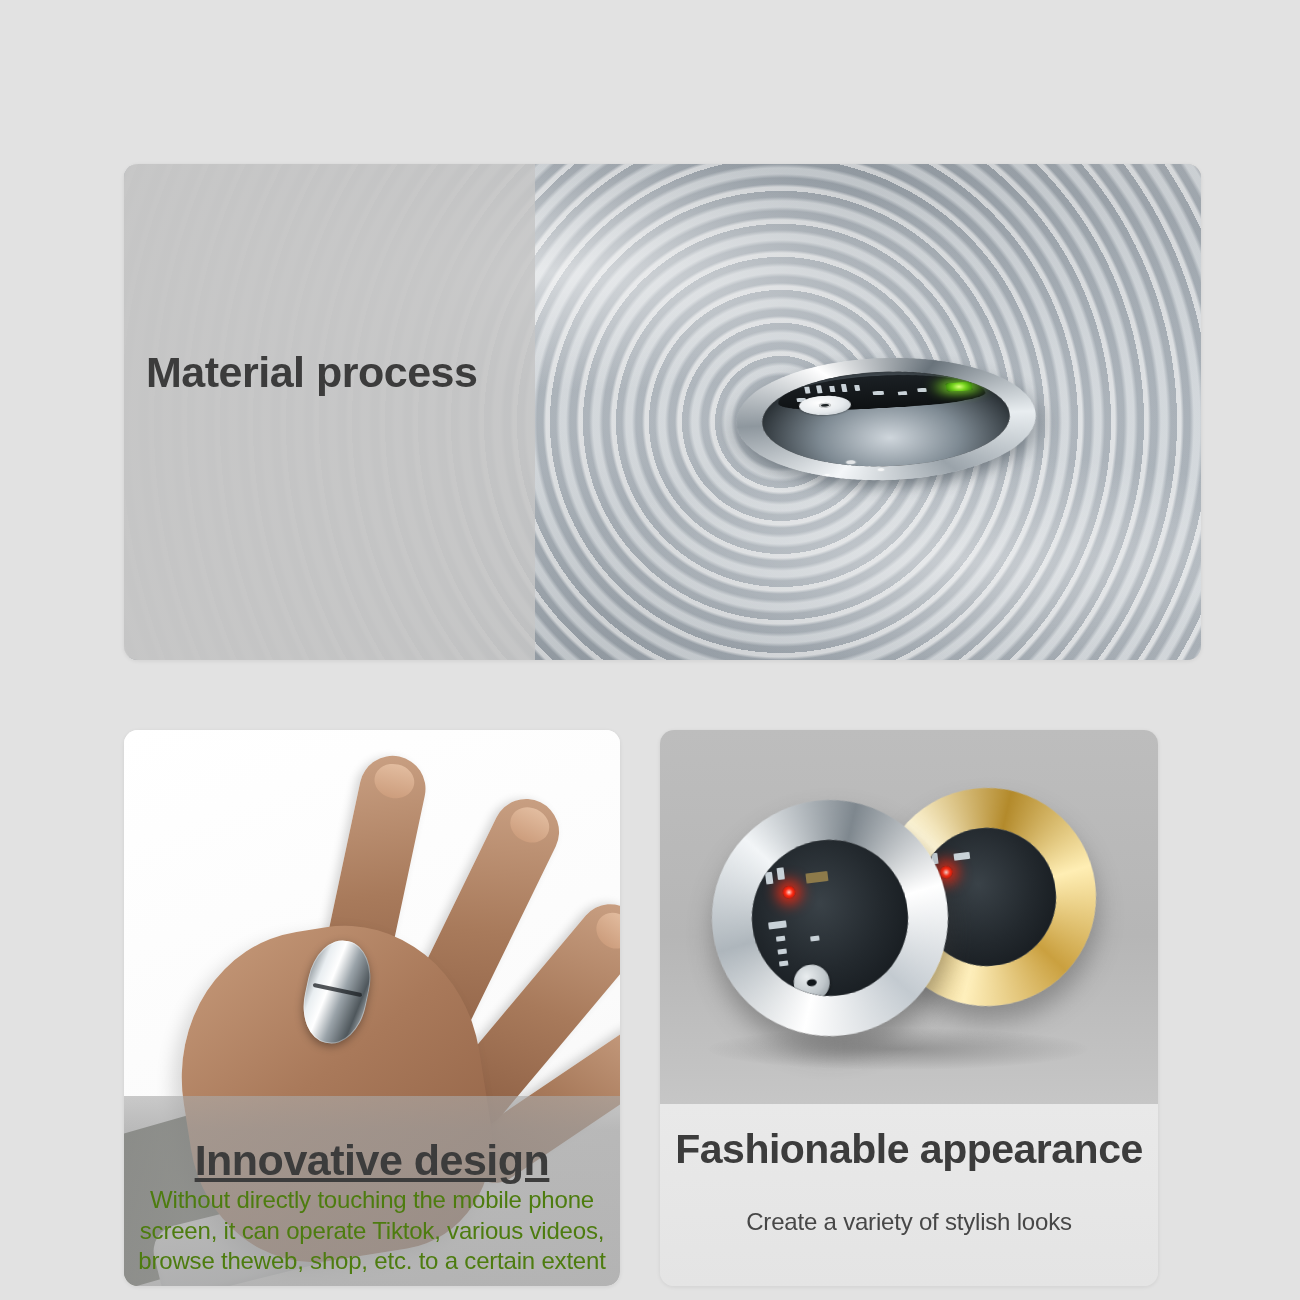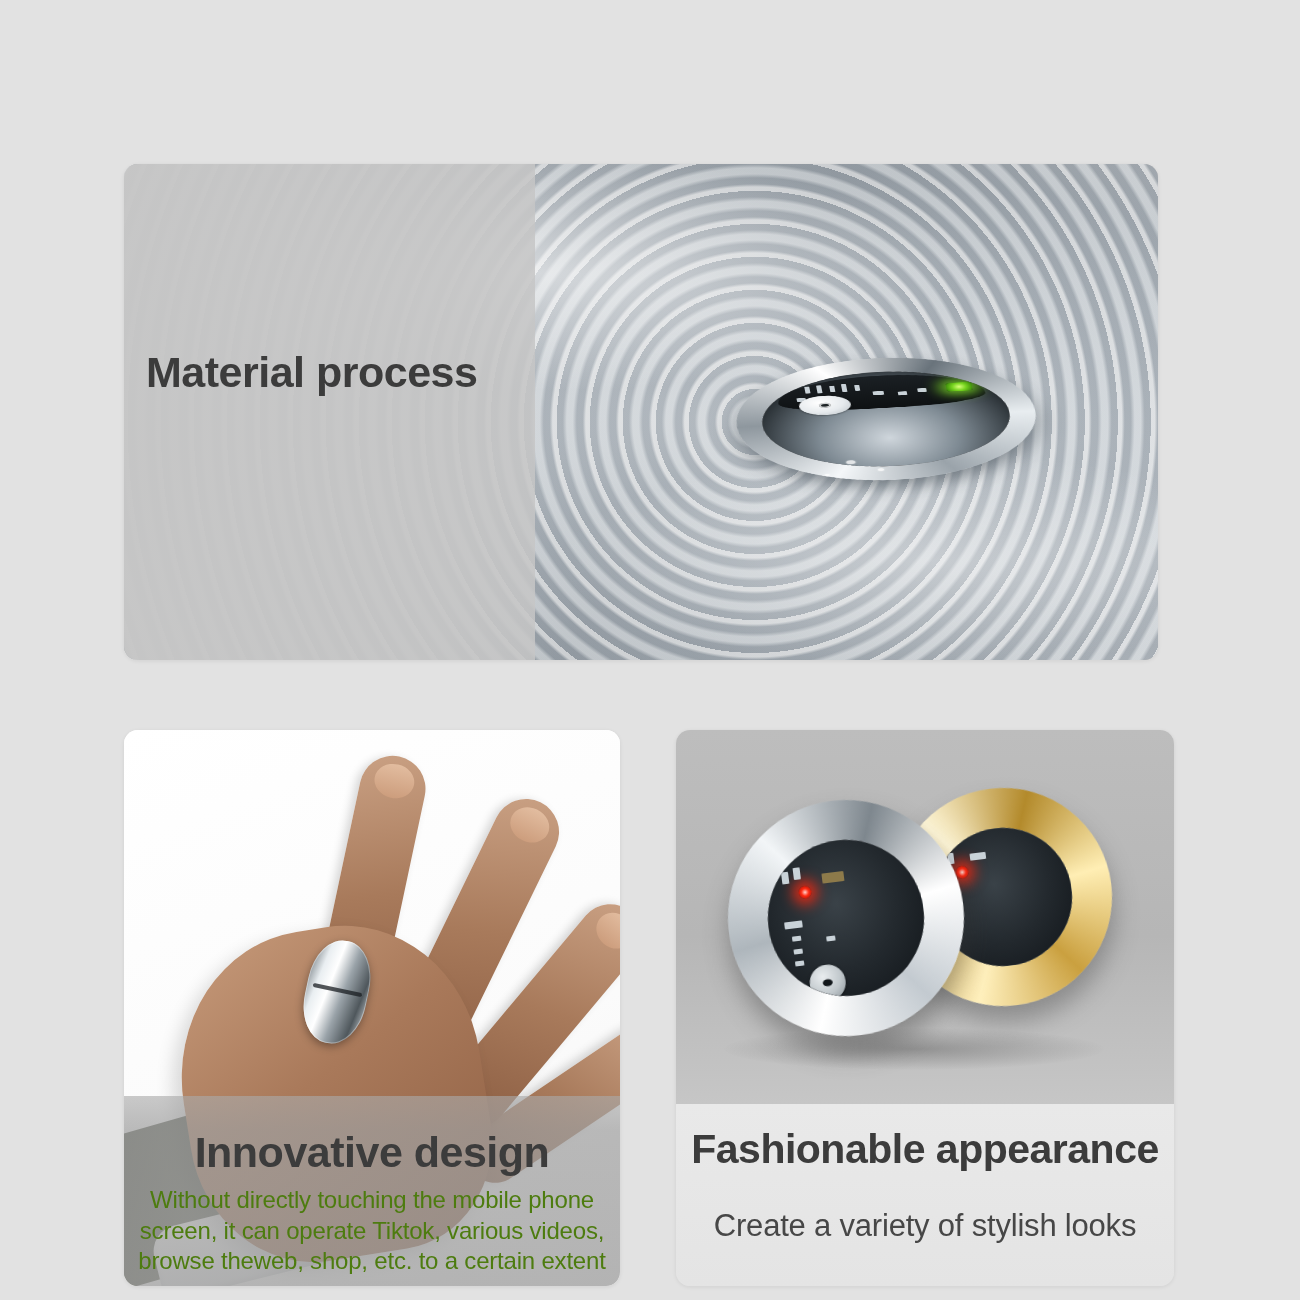--- a/index.html
+++ b/index.html
@@ -45,20 +45,21 @@
     display:flex;align-items:center;justify-content:center;
     font-size:40px;font-weight:bold;color:#111111;
     font-family:"Liberation Sans", sans-serif;letter-spacing:-.2px;
   }
 
   
   .panel-top{
     position:absolute;left:124px;top:164px;width:1034px;height:496px;
     border-radius:14px;overflow:hidden;background:#c3c3c3;
     box-shadow:0 1px 4px rgba(0,0,0,.08);
+    padding-left:43px;
   }
   
   .water{
     position:absolute;inset:0;
     background:
       radial-gradient(circle at 61% 52%, rgba(255,255,255,.85) 0 2%, rgba(150,160,170,.0) 3%),
       repeating-radial-gradient(circle at 61% 52%,
          rgba(255,255,255,.55) 0px, rgba(255,255,255,.55) 4px,
          rgba(120,132,145,.30) 7px, rgba(120,132,145,.30) 13px,
          rgba(236,240,243,.50) 17px, rgba(236,240,243,.50) 23px,
@@ -177,40 +178,40 @@
     content:"";position:absolute;left:6px;right:6px;top:46%;height:4px;
     background:rgba(25,30,34,.75);border-radius:3px;
   }
   .overlay-bl{
     position:absolute;left:0;right:0;bottom:0;height:190px;
     background:linear-gradient(180deg, rgba(170,170,170,.62) 0%, rgba(160,160,160,.72) 18%, rgba(158,158,158,.75) 100%);
   }
   .panel-bl .copy{
     position:absolute;left:0;right:0;bottom:10px;text-align:center;padding:0 10px;
   }
-  .panel-bl .h-title{margin-bottom:10px;}
+  .panel-bl .h-title{margin-bottom:2px;text-decoration:underline;}
   .panel-bl .h-body{font-size:24px;line-height:1.26;color:#4d7c0f;}
 
   
   .panel-br{
-    position:absolute;left:676px;top:730px;width:498px;height:556px;
+    position:absolute;left:660px;top:730px;width:498px;height:556px;
     border-radius:14px;overflow:hidden;background:#e6e6e6;
     box-shadow:0 1px 4px rgba(0,0,0,.08);
   }
   .br-photo{
     position:absolute;left:0;right:0;top:0;height:374px;
     background:linear-gradient(180deg,#bdbdbd 0%,#b6b6b6 55%,#c6c6c6 100%);
   }
   .br-text{
     position:absolute;left:0;right:0;top:374px;bottom:0;
     background:linear-gradient(180deg,#e9e9e9 0%,#e4e4e4 100%);
     text-align:center;
   }
   .panel-br .h-title{margin-top:24px;font-size:41px;}
-  .panel-br .h-body{font-size:31px;margin-top:34px;color:#474747;}
+  .panel-br .h-body{font-size:24px;margin-top:34px;color:#474747;}
 
   
   .ring3d{position:absolute;transform-style:preserve-3d;}
   .r-gold{left:218px;top:58px;width:218px;height:218px;transform:rotate(-7deg);}
   .r-silver{left:52px;top:70px;width:236px;height:236px;transform:rotate(-7deg);}
   .band{
     position:absolute;inset:0;border-radius:50%;
     border:40px solid transparent;
   }
   .band-silver{

